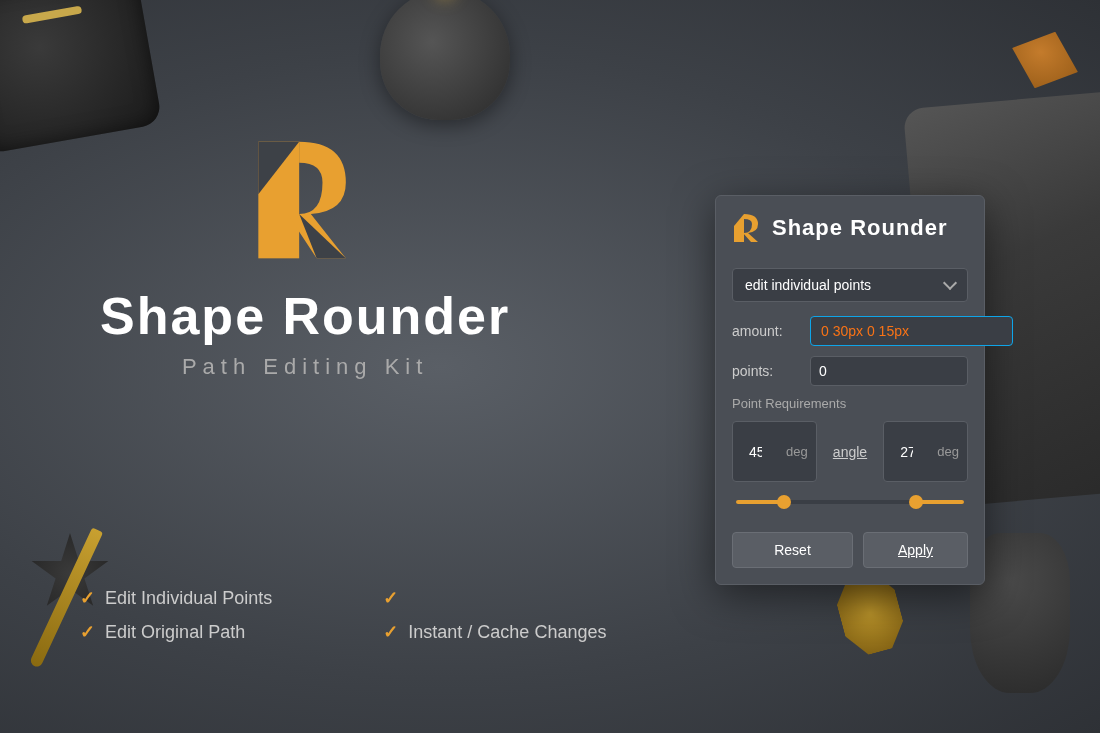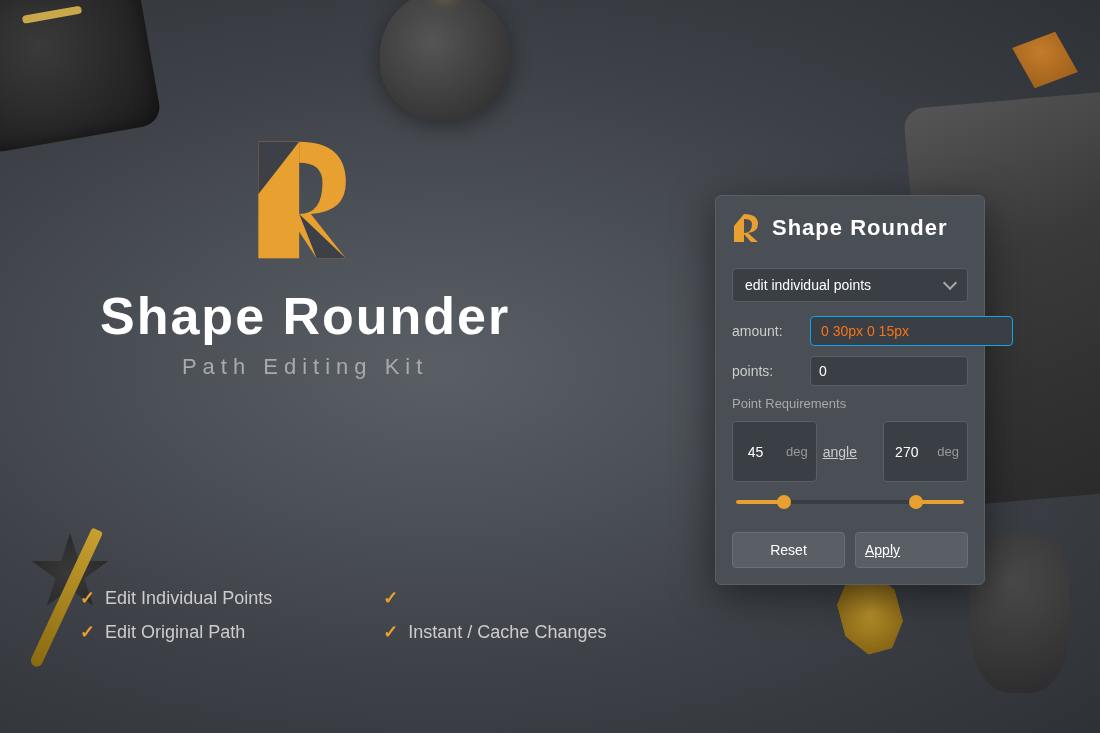--- a/index.html
+++ b/index.html
@@ -287,36 +287,35 @@
       background: #3a3e45;
       border: 1px solid #5a5e65;
       border-radius: 4px;
       overflow: hidden;
     }
 
     .angle-input-group input {
       width: 45px;
       background: transparent;
       border: none;
-      padding: 6px 2px;
+      padding: 6px 16px;
       color: #ffffff;
       font-size: 14px;
       outline: none;
-      text-align: center;
     }
 
     .angle-unit {
       padding: 22px 8px;
       color: #999;
       font-size: 13px;
     }
 
     .angle-label {
       flex: 1;
-      text-align: left;
+      text-align: center;
       color: #cccccc;
       font-size: 14px;
       text-decoration: underline;
     }
 
     
     .slider-row {
       margin-bottom: 14px;
       padding: 0 4px;
       position: relative;
@@ -385,26 +384,26 @@
       font-weight: 500;
       cursor: pointer;
       text-align: center;
     }
 
     .btn-apply {
       flex: 1;
       background: #5a5e65;
       border: 1px solid #6a6e75;
       border-radius: 4px;
-      padding: 9px;
+      padding: 1px;
       color: #ffffff;
       font-size: 14px;
       font-weight: 500;
       cursor: pointer;
-      text-align: left;
+      text-align: center;
       text-decoration: underline;
     }
 
     .chevron-down {
       display: inline-block;
       width: 10px;
       height: 10px;
       border-right: 2px solid #aaa;
       border-bottom: 2px solid #aaa;
       transform: rotate(45deg);

